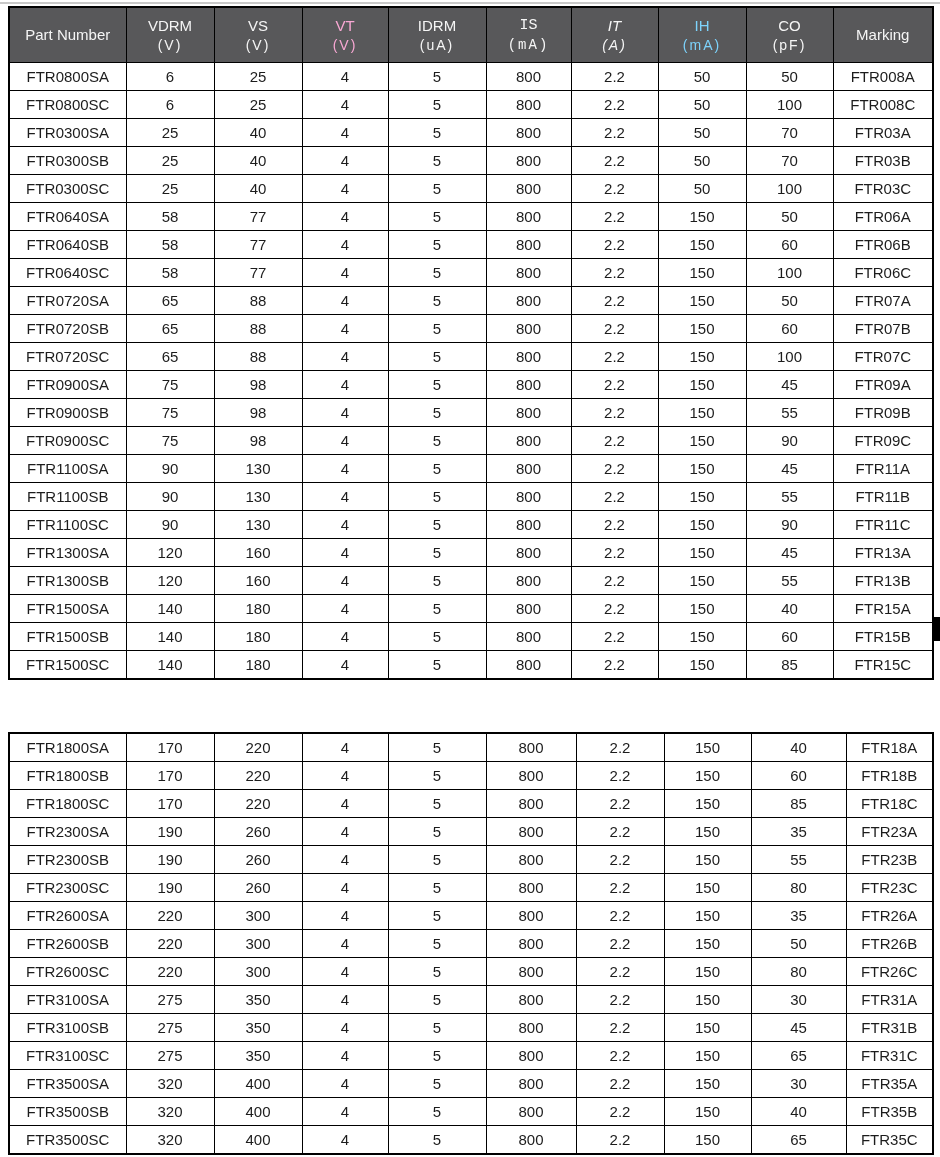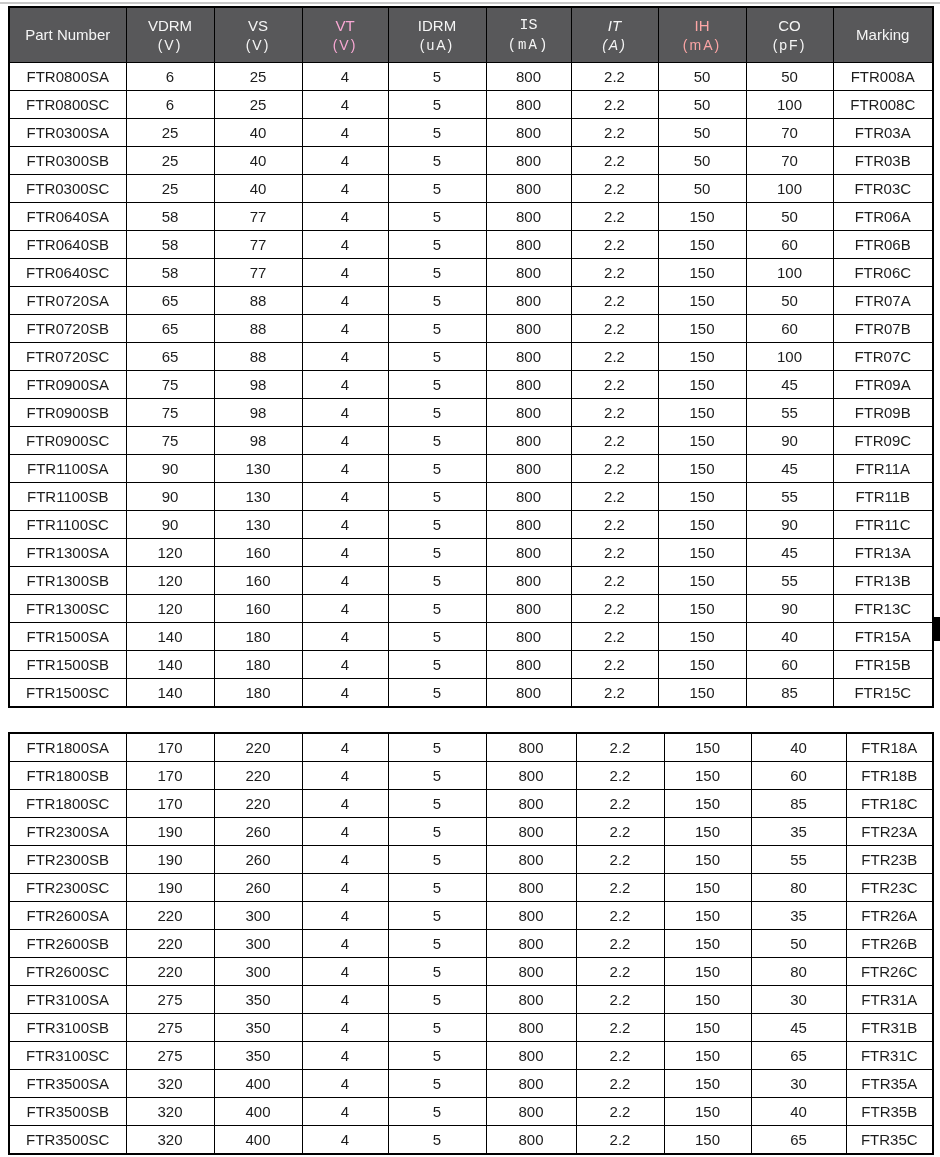--- a/index.html
+++ b/index.html
@@ -78,21 +78,21 @@
           <div class="h-unit">(uA)</div>
         </th>
         <th style="background: rgb(88, 88, 90); color: rgb(245, 245, 245); font-family: Liberation Mono, monospace;">
           <div class="h-label">IS</div>
           <div class="h-unit">(mA)</div>
         </th>
         <th style="background: rgb(88, 88, 90); color: rgb(245, 245, 245); font-style: italic;">
           <div class="h-label">IT</div>
           <div class="h-unit">(A)</div>
         </th>
-        <th style="background: rgb(88, 88, 90); color: #fca5a5;">
+        <th style="background: rgb(88, 88, 90); color: #7dd3fc;">
           <div class="h-label">IH</div>
           <div class="h-unit">(mA)</div>
         </th>
         <th style="background: rgb(88, 88, 90); color: rgb(245, 245, 245);">
           <div class="h-label">CO</div>
           <div class="h-unit">(pF)</div>
         </th>
         <th style="background: rgb(88, 88, 90); color: rgb(245, 245, 245);">
           <div class="h-label">Marking</div>
         </th>
@@ -319,32 +319,20 @@
         <td>FTR1300SB</td>
         <td>120</td>
         <td>160</td>
         <td>4</td>
         <td>5</td>
         <td>800</td>
         <td>2.2</td>
         <td>150</td>
         <td>55</td>
         <td>FTR13B</td>
-      </tr>
-      <tr>
-        <td>FTR1300SC</td>
-        <td>120</td>
-        <td>160</td>
-        <td>4</td>
-        <td>5</td>
-        <td>800</td>
-        <td>2.2</td>
-        <td>150</td>
-        <td>90</td>
-        <td>FTR13C</td>
       </tr>
       <tr>
         <td>FTR1500SA</td>
         <td>140</td>
         <td>180</td>
         <td>4</td>
         <td>5</td>
         <td>800</td>
         <td>2.2</td>
         <td>150</td>

